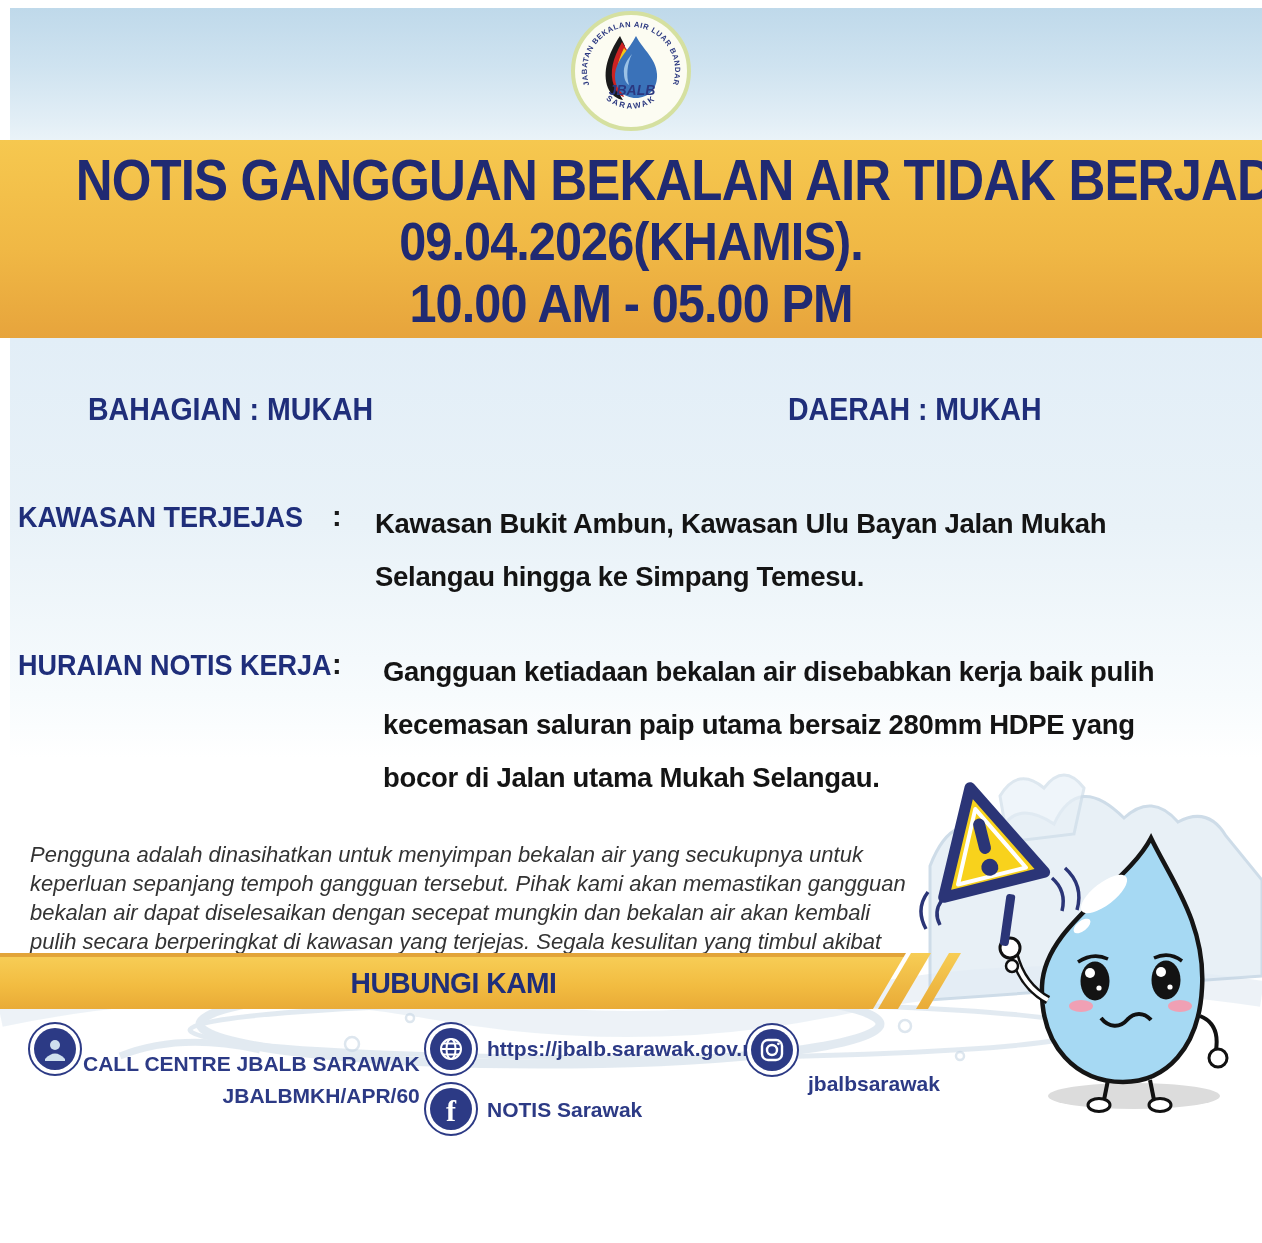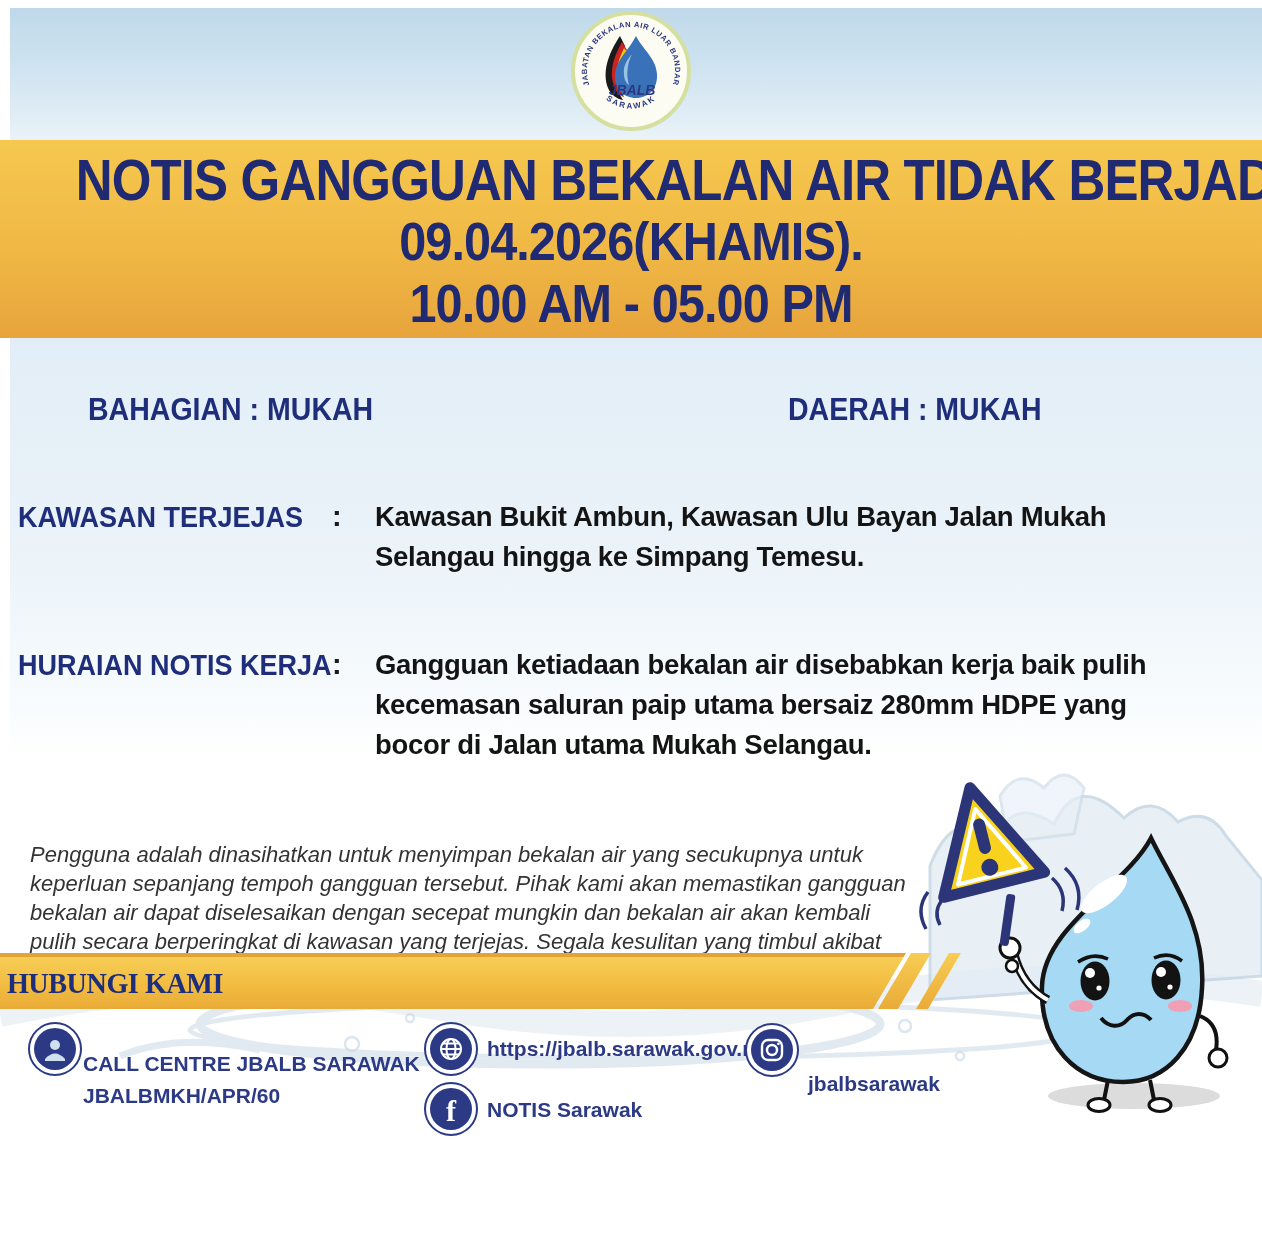--- a/index.html
+++ b/index.html
@@ -27,36 +27,36 @@
   .panel{
     position:absolute;left:10px;top:338px;width:1252px;height:420px;
     background:linear-gradient(180deg,#e2eef7 0%,#e9f2f8 45%,#f7fbfd 85%,#ffffff 100%);
   }
   .navy{color:#1f2e7a;font-weight:bold;}
   .region-label{position:absolute;font-size:31px;white-space:nowrap;
     transform:scaleX(0.92);transform-origin:left center;}
   .detail-label{position:absolute;font-size:30px;white-space:nowrap;
     transform:scaleX(0.9);transform-origin:left center;}
   .detail-colon{position:absolute;font-size:29px;font-weight:bold;color:#1a1a1a;}
-  .detail-value{position:absolute;font-size:27.5px;line-height:40px;font-weight:bold;color:#141414;
+  .detail-value{position:absolute;font-size:27.5px;line-height:53px;font-weight:bold;color:#141414;
     letter-spacing:-0.3px;}
   
   .advisory{
     position:absolute;left:30px;top:840px;width:880px;margin:0;
     font-style:italic;font-size:22px;line-height:29px;color:#333333;font-weight:500;z-index:4;
   }
   
   .water-band{position:absolute;left:0;top:756px;width:1262px;height:320px;z-index:1;}
   
   .contact-bar{
     position:absolute;left:0;top:953px;width:906px;height:56px;z-index:5;
     background:linear-gradient(180deg,#f7cd55 0%,#f2bc41 55%,#e9ab37 100%);
     border-top:4px solid #e2a439;box-sizing:border-box;
     clip-path:polygon(0 0,100% 0,calc(100% - 33px) 100%,0 100%);
-    display:flex;align-items:center;justify-content:flex-start;font-family:Liberation Serif, serif;
+    display:flex;align-items:center;justify-content:center;
   }
   .contact-bar .t{font-size:30px;font-weight:bold;color:#1f2e7a;letter-spacing:-0.5px;
     transform:scaleX(0.94);}
   .stripe{position:absolute;top:953px;height:56px;z-index:5;
     background:linear-gradient(180deg,#f7cd55 0%,#e9ab37 100%);}
   .stripe.a{left:878px;width:56px;clip-path:polygon(33px 0,53px 0,20px 100%,0 100%);}
   .stripe.b{left:916px;width:48px;clip-path:polygon(33px 0,45px 0,12px 100%,0 100%);}
   
   .ci{position:absolute;width:54px;height:54px;border:2px solid #2c3a85;border-radius:50%;
     background:#ffffff;display:flex;align-items:center;justify-content:center;z-index:6;box-sizing:border-box;}
@@ -108,21 +108,21 @@
 
   <div class="region-label navy" style="left:88px;top:392px;">BAHAGIAN : MUKAH</div>
   <div class="region-label navy" style="left:788px;top:392px;">DAERAH : MUKAH</div>
 
   <div class="detail-label navy" style="left:18px;top:500px;">KAWASAN TERJEJAS</div>
   <div class="detail-colon" style="left:332px;top:500px;">:</div>
   <div class="detail-value" style="left:375px;top:497px;width:782px;">Kawasan Bukit Ambun, Kawasan Ulu Bayan Jalan Mukah Selangau hingga ke Simpang Temesu.</div>
 
   <div class="detail-label navy" style="left:18px;top:648px;">HURAIAN NOTIS KERJA</div>
   <div class="detail-colon" style="left:332px;top:648px;">:</div>
-  <div class="detail-value" style="left:375px;top:645px;width:800px;">Gangguan ketiadaan bekalan air disebabkan kerja baik pulih kecemasan saluran paip utama bersaiz 280mm HDPE yang bocor di Jalan utama Mukah Selangau.</div>
+  <div class="detail-value" style="left:383px;top:645px;width:800px;">Gangguan ketiadaan bekalan air disebabkan kerja baik pulih kecemasan saluran paip utama bersaiz 280mm HDPE yang bocor di Jalan utama Mukah Selangau.</div>
 
   <svg class="water-band" viewBox="0 0 1262 320">
     <g fill="none" stroke="#ccdae6" opacity="0.55">
       <path d="M0,258 Q220,212 430,250 T840,246 T1262,238" stroke-width="26" stroke="#dfe9f1"></path>
       <ellipse cx="540" cy="268" rx="340" ry="40" stroke-width="9"></ellipse>
       <ellipse cx="640" cy="274" rx="450" ry="28" stroke-width="5"></ellipse>
       <path d="M120,300 q60,-24 140,-6" stroke-width="7"></path>
     </g>
     <g fill="#e3edf5" stroke="#c2d4e3" stroke-width="3" opacity="0.8">
       <path d="M930,110 q24,-62 66,-26 q16,-44 58,-16 q24,-52 70,-6 q28,-26 54,4 q30,-16 48,14 l36,44 v96 l-332,24 z"></path>
@@ -146,21 +146,21 @@
   <div class="stripe b"></div>
 
   <div class="ci" style="left:28px;top:1022px;">
     <div class="in">
       <svg width="26" height="26" viewBox="0 0 26 26">
         <circle cx="13" cy="9" r="5" fill="#cfe0ee"></circle>
         <path d="M3,23 q10,-11 20,0 v2 h-20 z" fill="#cfe0ee"></path>
       </svg>
     </div>
   </div>
-  <div class="ctext cc-lines" style="left:83px;top:1048px;">
+  <div class="ctext cc-lines" style="left:83px;top:1048px;text-align:right;">
     <div>CALL CENTRE JBALB SARAWAK</div>
     <div>JBALBMKH/APR/60</div>
   </div>
 
   <div class="ci" style="left:424px;top:1022px;">
     <div class="in">
       <svg width="26" height="26" viewBox="0 0 26 26" fill="none" stroke="#ffffff" stroke-width="2">
         <circle cx="13" cy="13" r="10"></circle>
         <ellipse cx="13" cy="13" rx="4.5" ry="10"></ellipse>
         <path d="M3,13 h20 M5,7.5 h16 M5,18.5 h16"></path>

